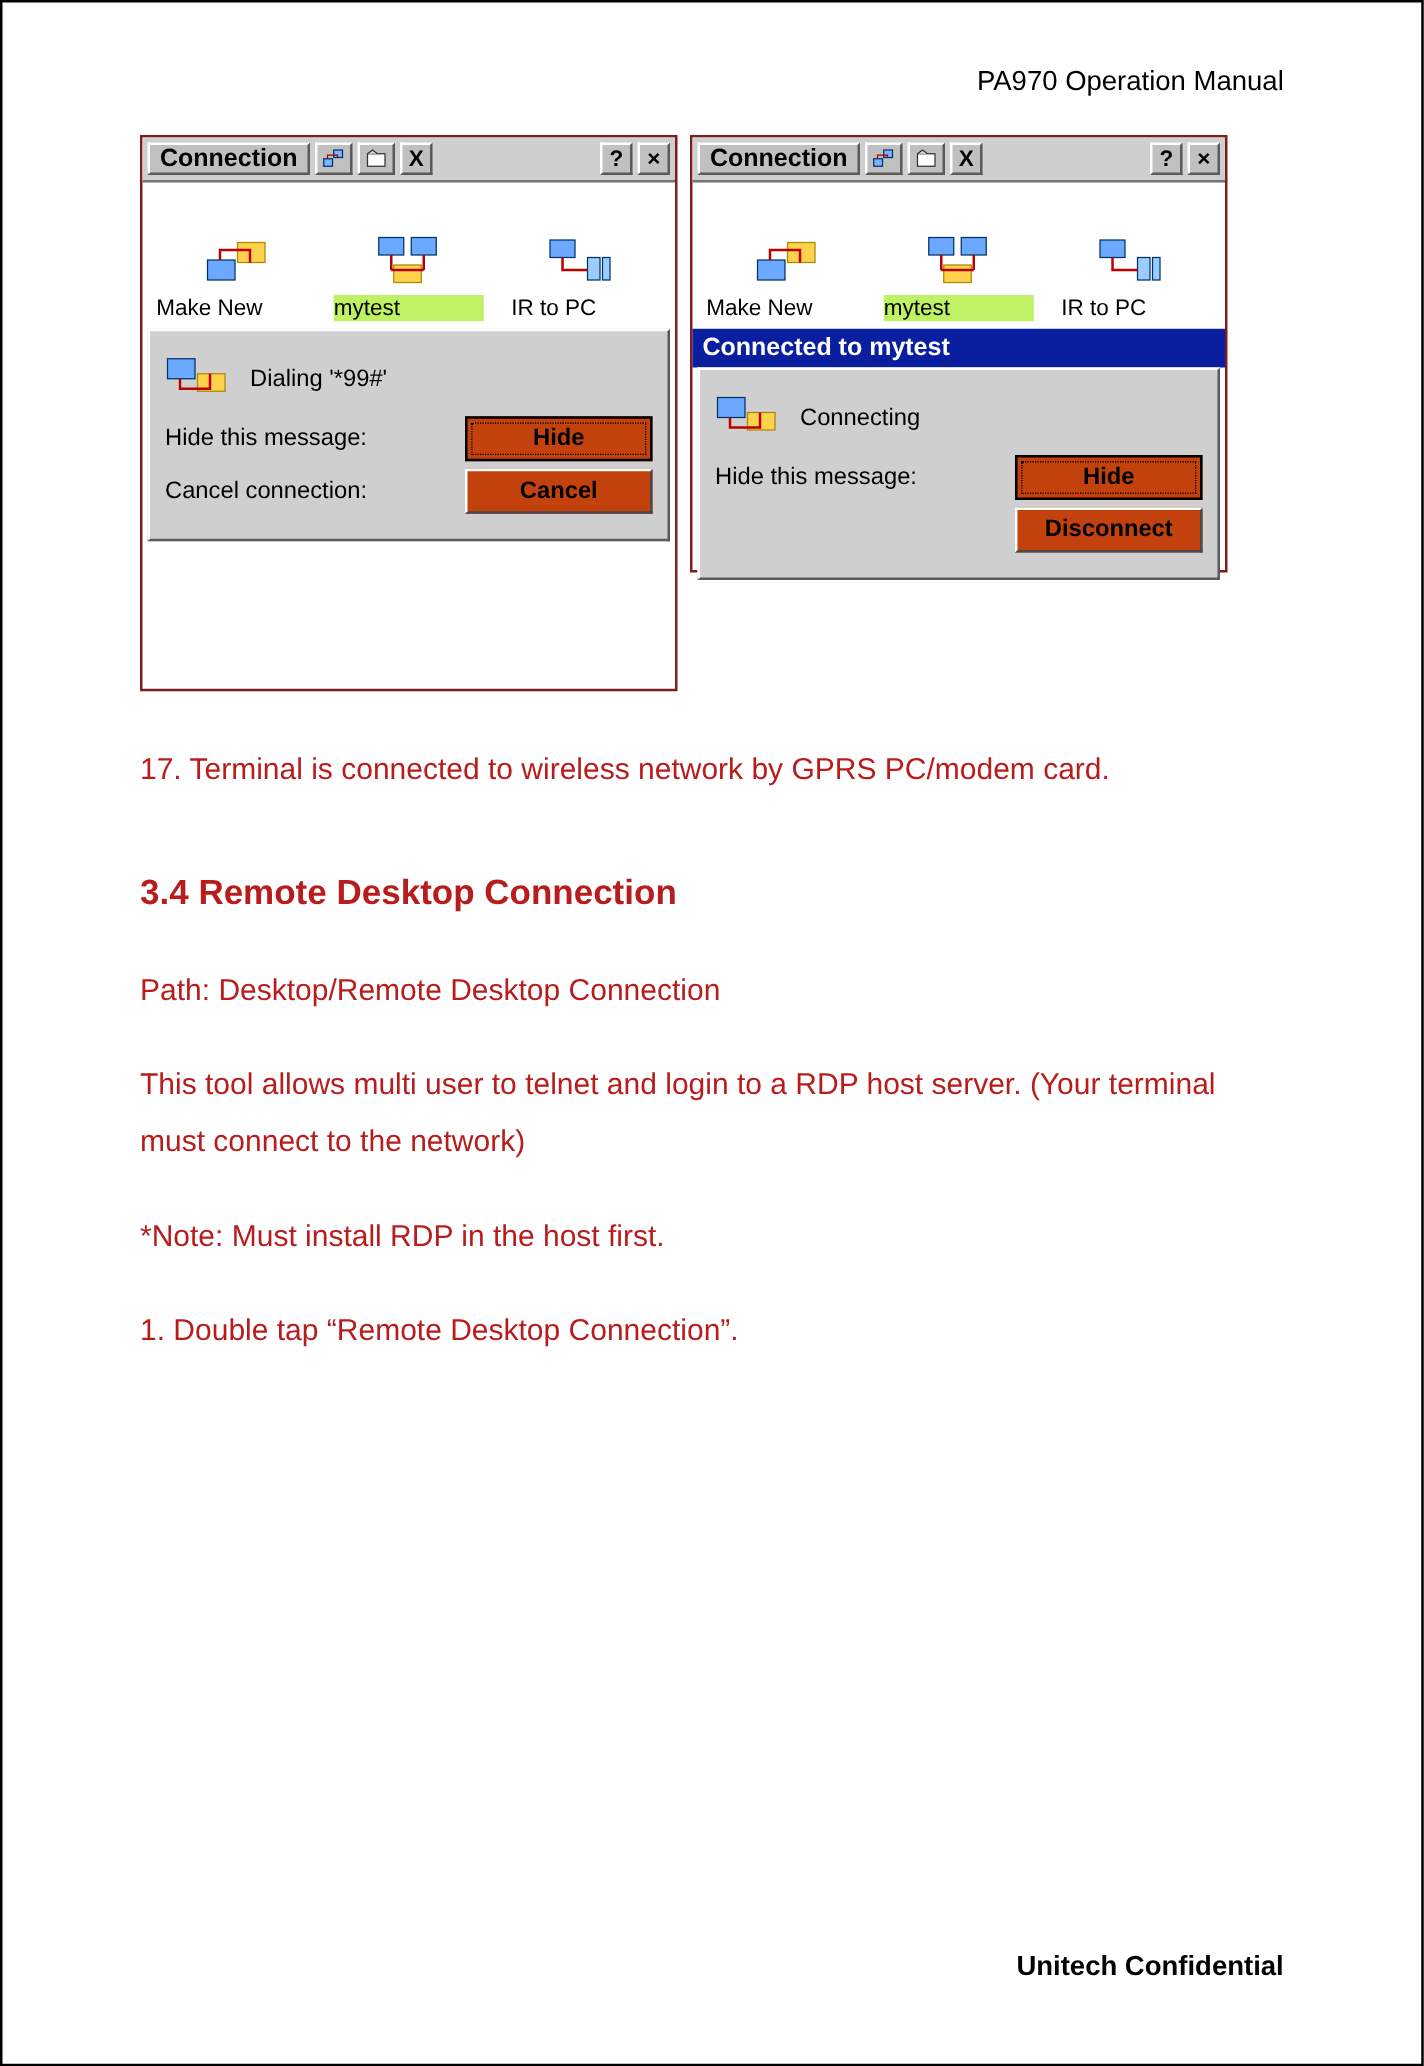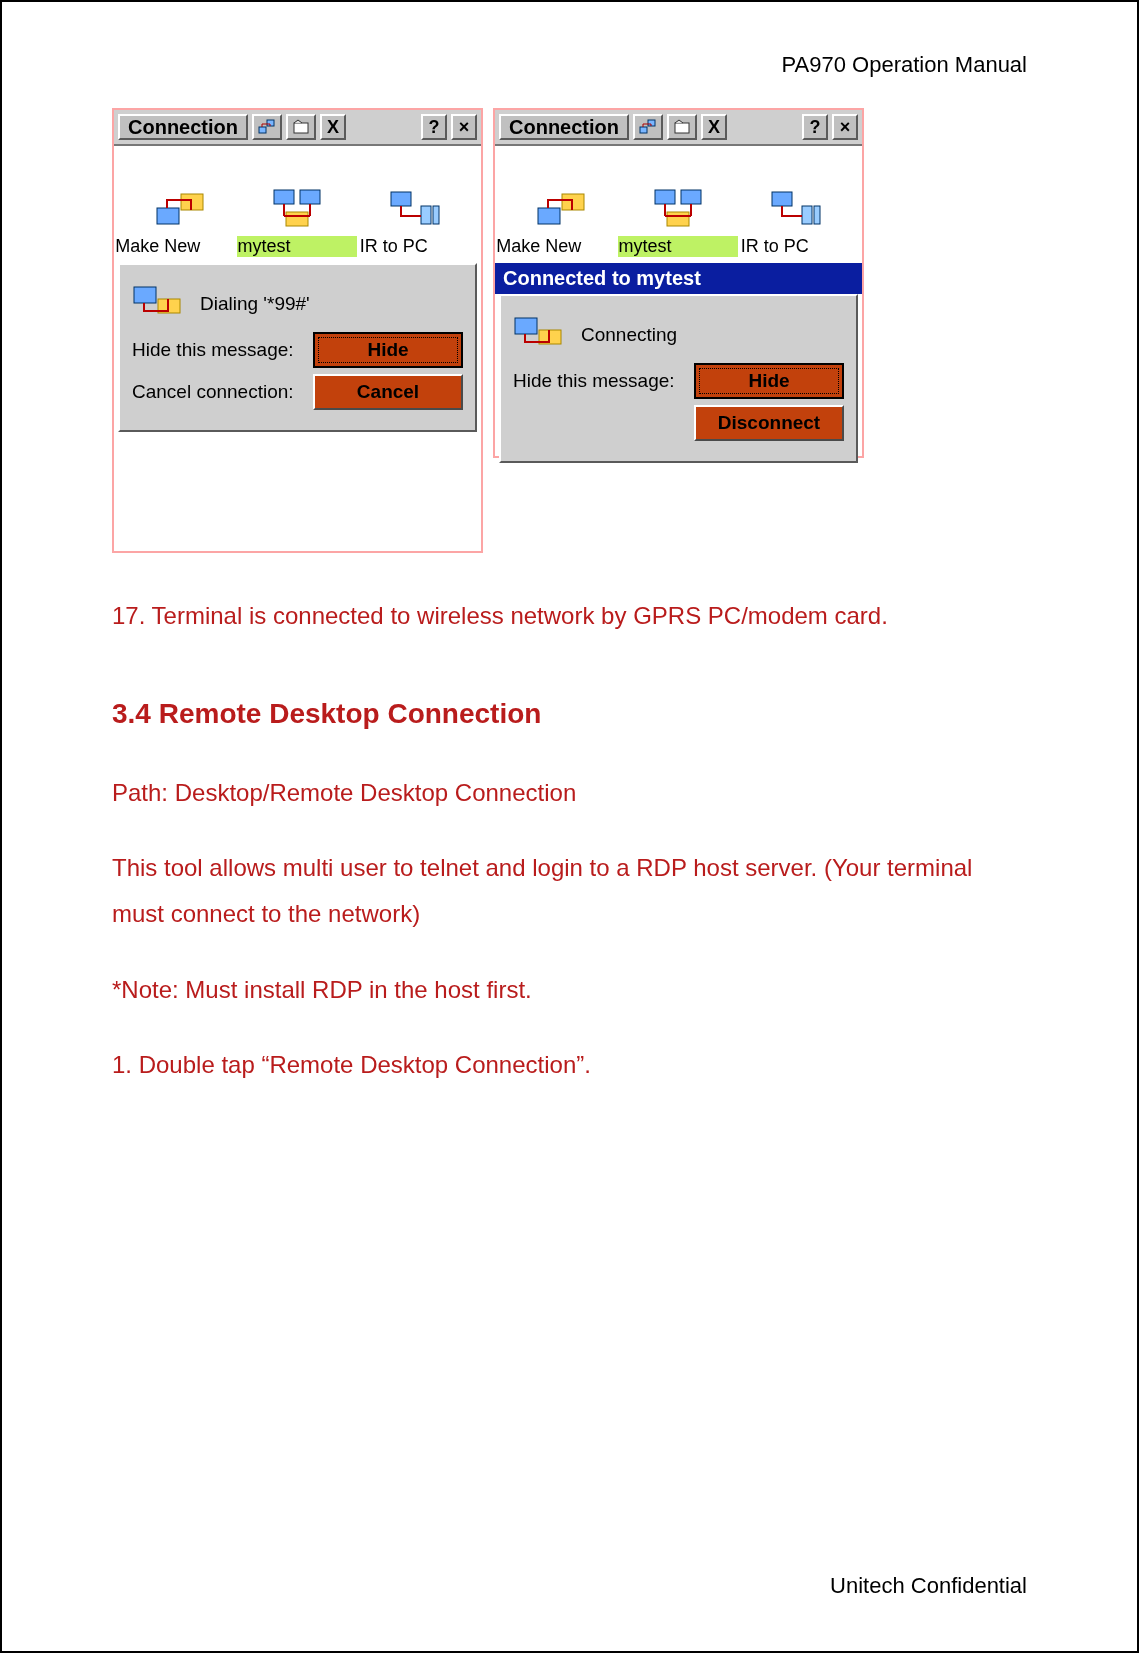--- a/index.html
+++ b/index.html
@@ -24,24 +24,24 @@
     color:#000;
     margin-bottom:30px;
   }
   .screens{
     display:flex;
     gap:10px;
     margin-bottom:40px;
   }
   
   .dev{
-    width:371px;
+    width:430px;
     height:445px;
     background:#fff;
-    border:2px solid #fca5a5;
+    border:2px solid #7f1d1d;
     box-sizing:border-box;
     position:relative;
   }
   .titlebar{
     height:34px;
     background:#cfcfcf;
     border-bottom:2px solid #777;
     display:flex;
     align-items:center;
     padding:0 4px;
@@ -108,22 +108,23 @@
   }
   .wbtn.def{outline:1px dotted #000;outline-offset:-6px;border:2px solid #000}
   .mini-icon svg{width:52px;height:40px}
   
   .doc{
     font-size:24px;line-height:1.9;color:#b91c1c;
   }
   .doc .item{margin:30px 0}
   .doc h2{font-size:28px;font-weight:bold;margin:48px 0 28px 0}
   .ftr{
-    position:absolute;bottom:52px;right:110px;
+    position:absolute;bottom:65px;right:110px;
     font-size:22px;
+    font-weight:bold;
   }
 </style>
 </head>
 <body>
 
 <div class="page">
 
   <div class="hdr">PA970 Operation Manual</div>
 
   <div class="screens">

